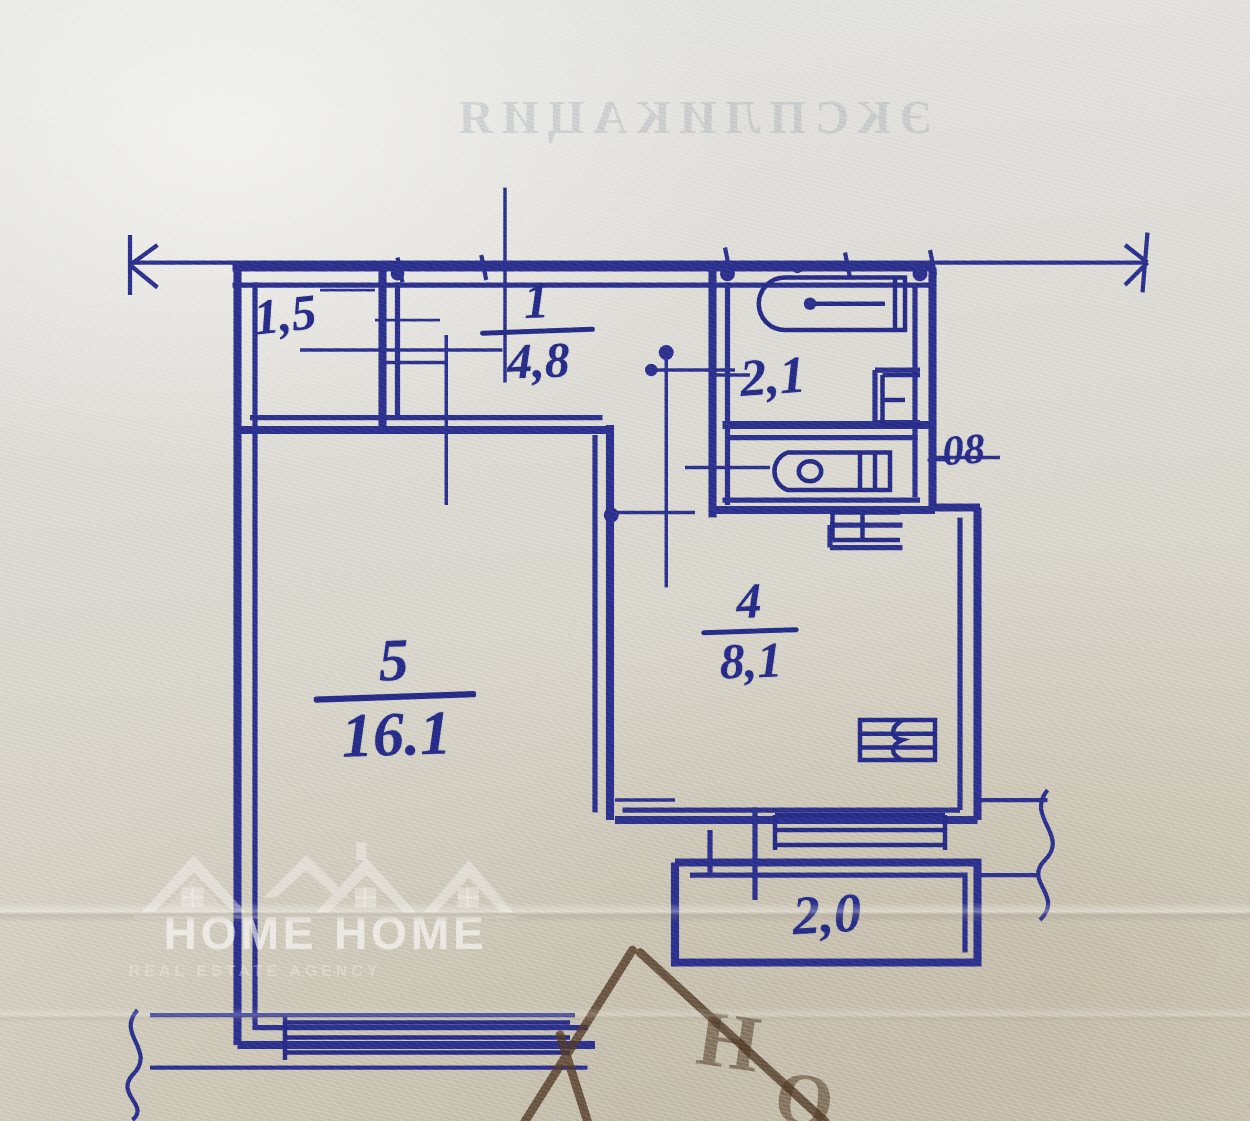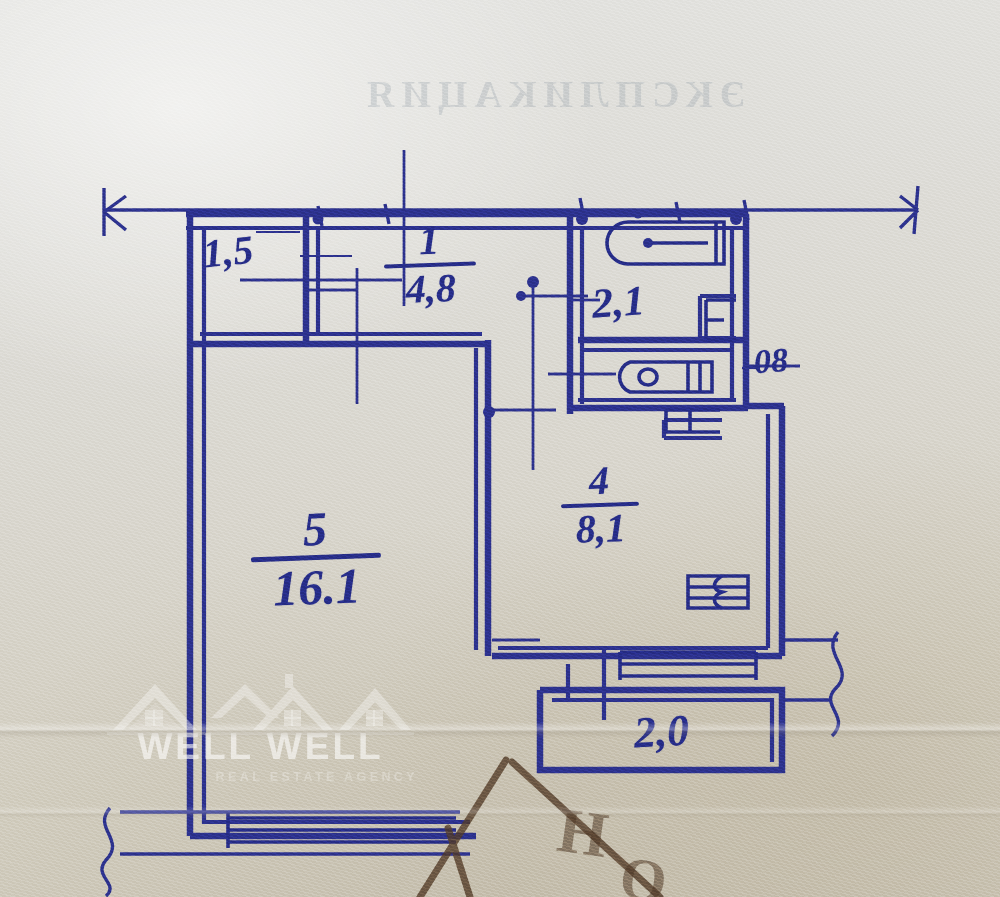--- a/index.html
+++ b/index.html
@@ -48,21 +48,21 @@
   .frac{position:absolute;text-align:center;}
   .frac .num{display:block;font-size:40px;line-height:.95;}
   .frac .bar{display:block;height:4px;background:#242a80;margin:3px auto 2px;border-radius:2px;}
   .frac .den{display:block;font-size:40px;line-height:1;}
 
   
   #wm{position:absolute;left:103px;top:648px;width:315px;height:140px;pointer-events:none;opacity:.62;}
   #wm .wmtext{position:absolute;left:0;right:0;top:78px;text-align:center;color:#fff;
     font-family:"Liberation Sans",sans-serif;font-weight:700;font-size:37px;letter-spacing:3px;
     opacity:.93;}
-  #wm .wmsub{position:absolute;left:0;right:0;top:122px;text-align:right;color:#fff;
+  #wm .wmsub{position:absolute;left:0;right:0;top:122px;text-align:left;color:#fff;
     font-family:"Liberation Sans",sans-serif;font-weight:600;font-size:12.5px;letter-spacing:3.4px;
     opacity:.42;}
 
   
   .stamp{position:absolute;color:#4a3524;font-family:"Liberation Serif",serif;font-weight:700;
     opacity:.55;white-space:nowrap;}
 </style>
 </head>
 <body>
 
@@ -260,21 +260,21 @@
       </g>
       <g stroke="#ffffff" stroke-width="1.6" opacity=".75">
         <line x1="51" y1="62" x2="51" y2="78"></line>
           <line x1="42" y1="70" x2="60" y2="70"></line>
         <line x1="189" y1="62" x2="189" y2="78"></line>
           <line x1="181" y1="70" x2="198" y2="70"></line>
         <line x1="271" y1="62" x2="271" y2="78"></line>
           <line x1="263" y1="70" x2="280" y2="70"></line>
       </g>
     </svg>
-    <div class="wmtext">WELL WELL</div>
+    <div class="wmtext">HOME HOME</div>
     <div class="wmsub">REAL ESTATE AGENCY</div>
   </div>
 
   <div class="stamp" style="left:558px;top:796px;font-size:64px;transform:rotate(8deg);">Н</div>
   <div class="stamp" style="left:620px;top:846px;font-size:60px;transform:rotate(8deg);">О</div>
 
   <div id="grain"></div>
   <div id="fold"></div>
   <div id="fold2"></div>
 </div>

